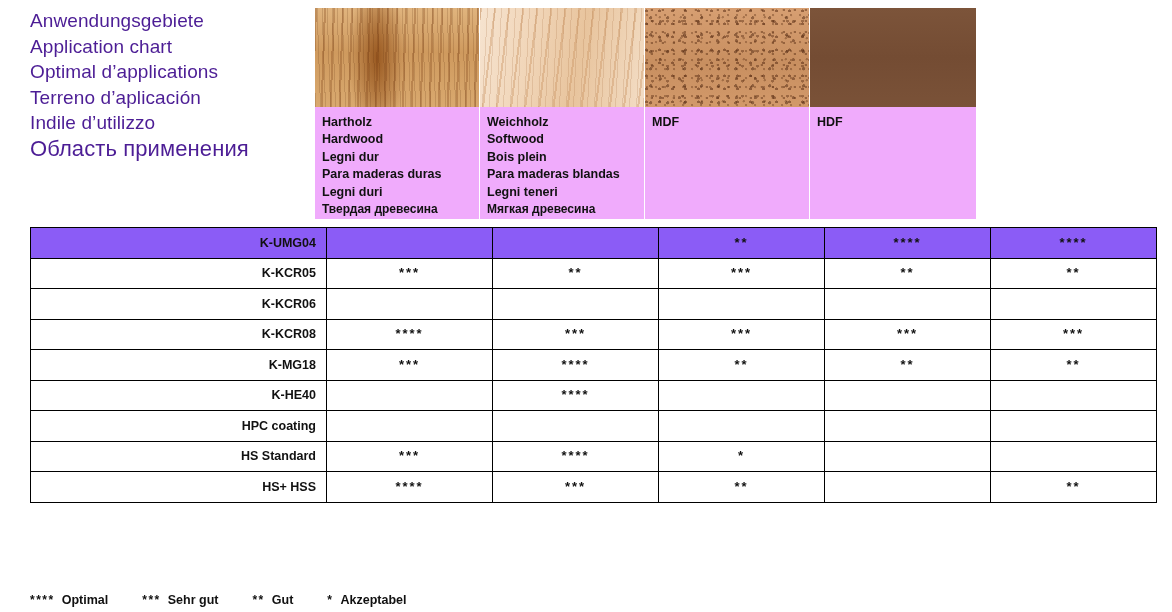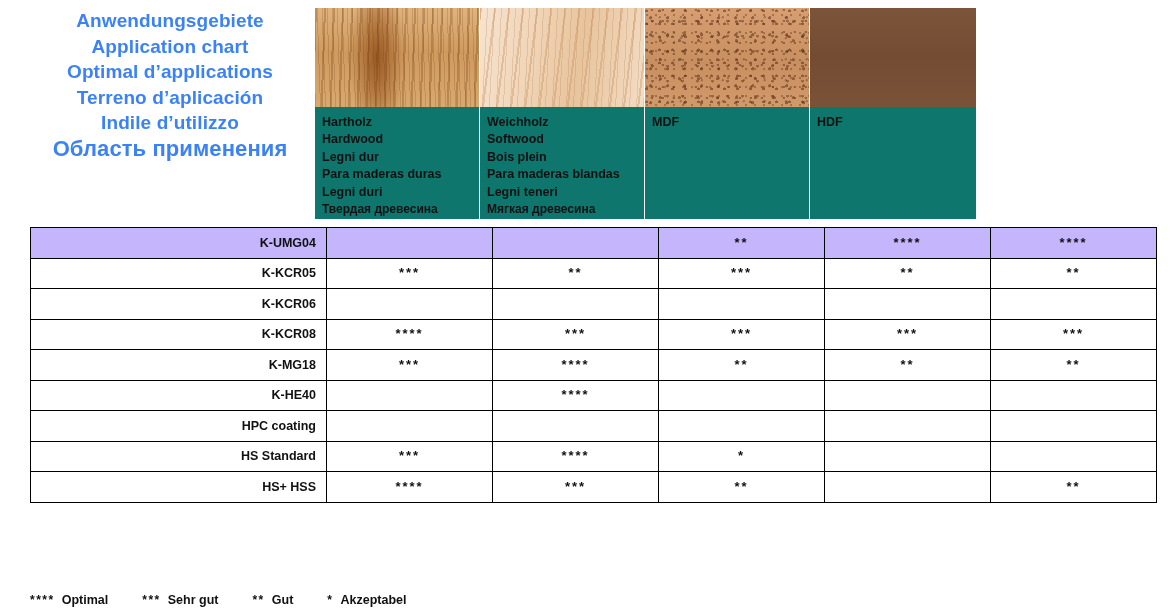--- a/index.html
+++ b/index.html
@@ -25,27 +25,26 @@
   }
 
   
   #title-block {
     position: absolute;
     left: 30px;
     top: 8px;
     width: 280px;
   }
   .title-line {
-    font-weight: bold;
+    font-weight: normal;
     font-size: 19px;
     line-height: 25.5px;
     letter-spacing: 0.1px;
-    color: #3b82f6;
+    color: #4c1d95;
     white-space: nowrap;
-    text-align: center;
   }
   .title-line.ru {
     font-size: 22px;
   }
 
   
   #header-row {
     position: absolute;
     left: 315px;
     top: 8px;
@@ -109,21 +108,21 @@
       radial-gradient(circle at 70% 44%, rgba(100,55,25,0.4) 0 1px, transparent 1.4px),
       linear-gradient(180deg, #d79f72 0%, #c88f60 55%, #d2996a 100%);
     background-size: 13px 13px, 17px 17px, 11px 11px, 19px 19px, 15px 15px, 9px 9px, 21px 21px, 100% 100%;
   }
   
   .sw-hdf {
     background: linear-gradient(180deg, #7c543a 0%, #744c33 50%, #7a5238 100%);
   }
 
   .labelbox {
-    background: #0f766e;
+    background: #f0abfc;
     height: 112px;
     padding: 7px 0 0 7px;
     box-sizing: border-box;
   }
   .labelbox .lbl {
     font-size: 12.5px;
     font-weight: bold;
     line-height: 17.4px;
     color: #111;
     white-space: nowrap;
@@ -148,21 +147,21 @@
     vertical-align: middle;
     color: #111;
   }
   #matrix td.rowlabel {
     width: 285px;
     text-align: right;
     padding-right: 10px;
     white-space: nowrap;
   }
   #matrix td.cell { width: 165px; }
-  #matrix tr.highlight td { background: #c4b5fd; margin-top: 12px; }
+  #matrix tr.highlight td { background: #8b5cf6; margin-top: 12px; }
   .stars {
     letter-spacing: 2px;
     font-size: 13px;
     line-height: 1;
   }
   sup.reg {
     font-size: 8px;
     vertical-align: super;
   }
 

